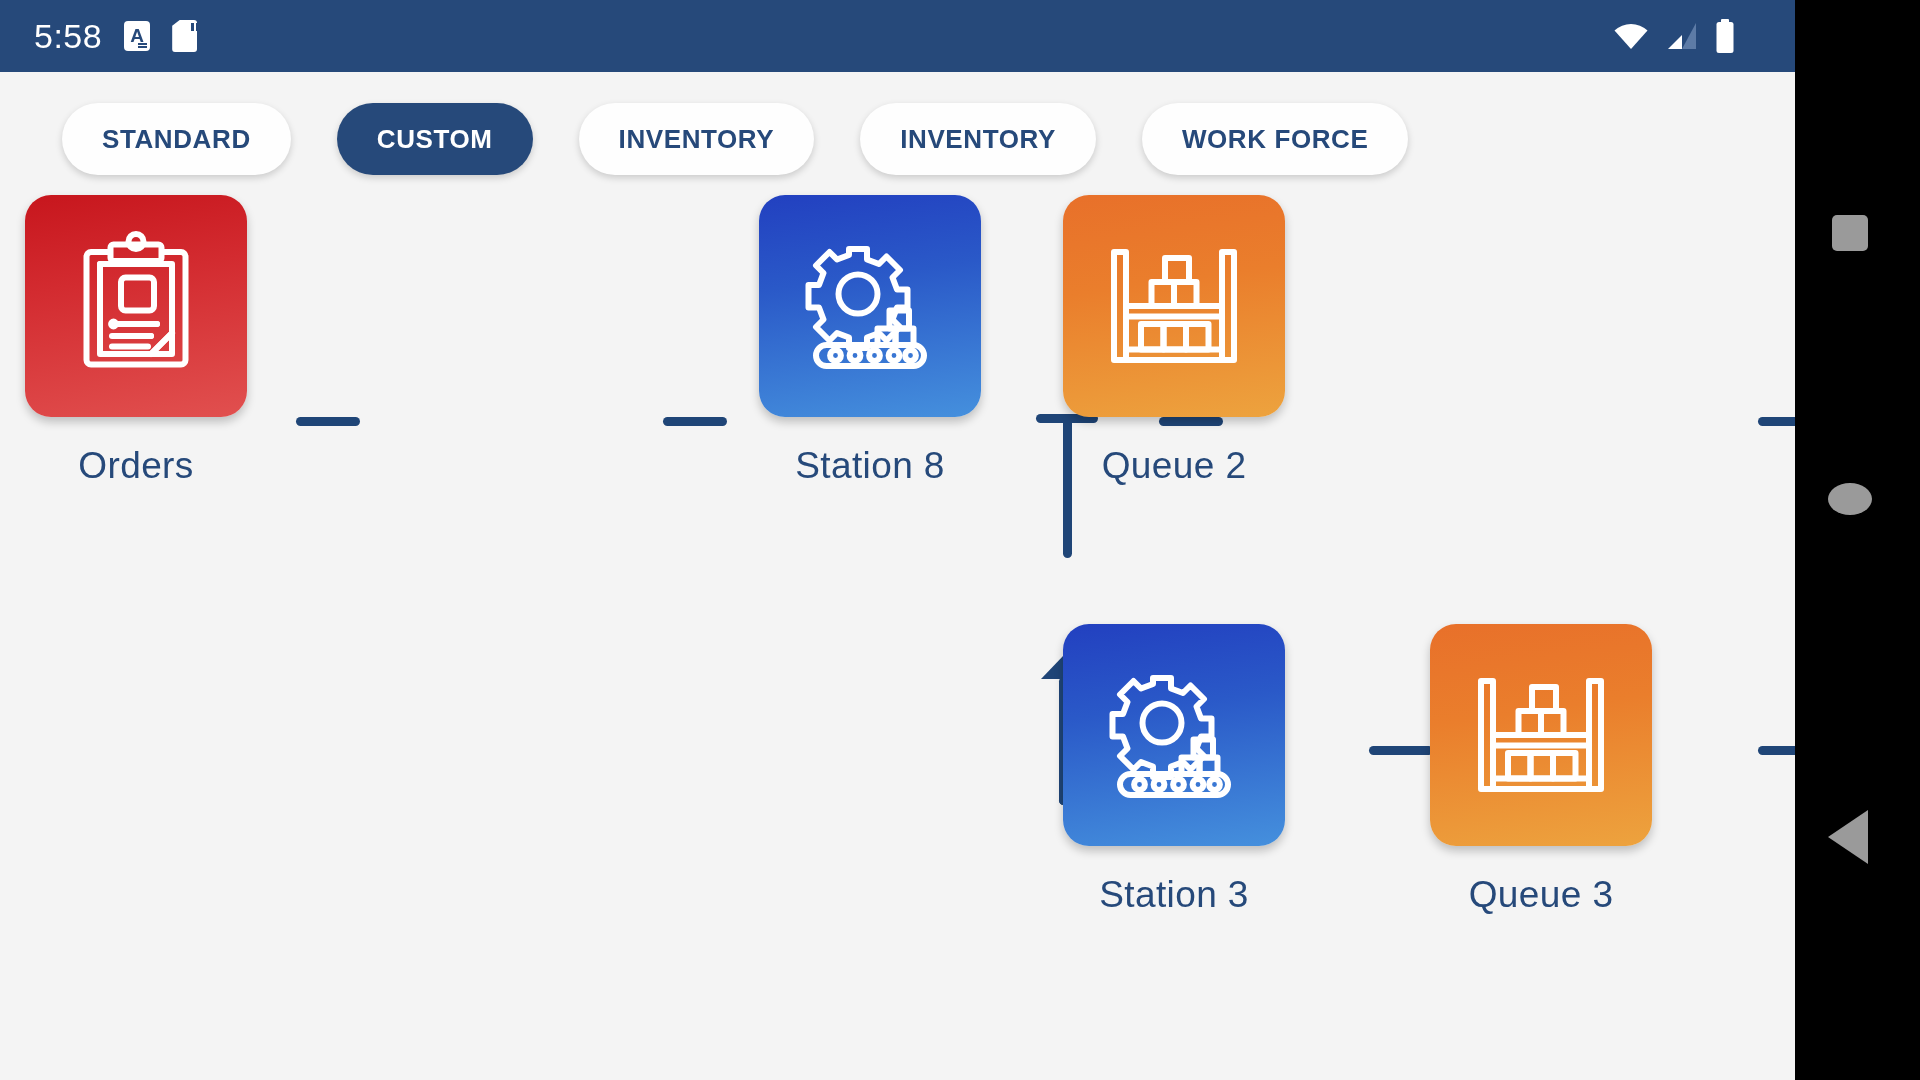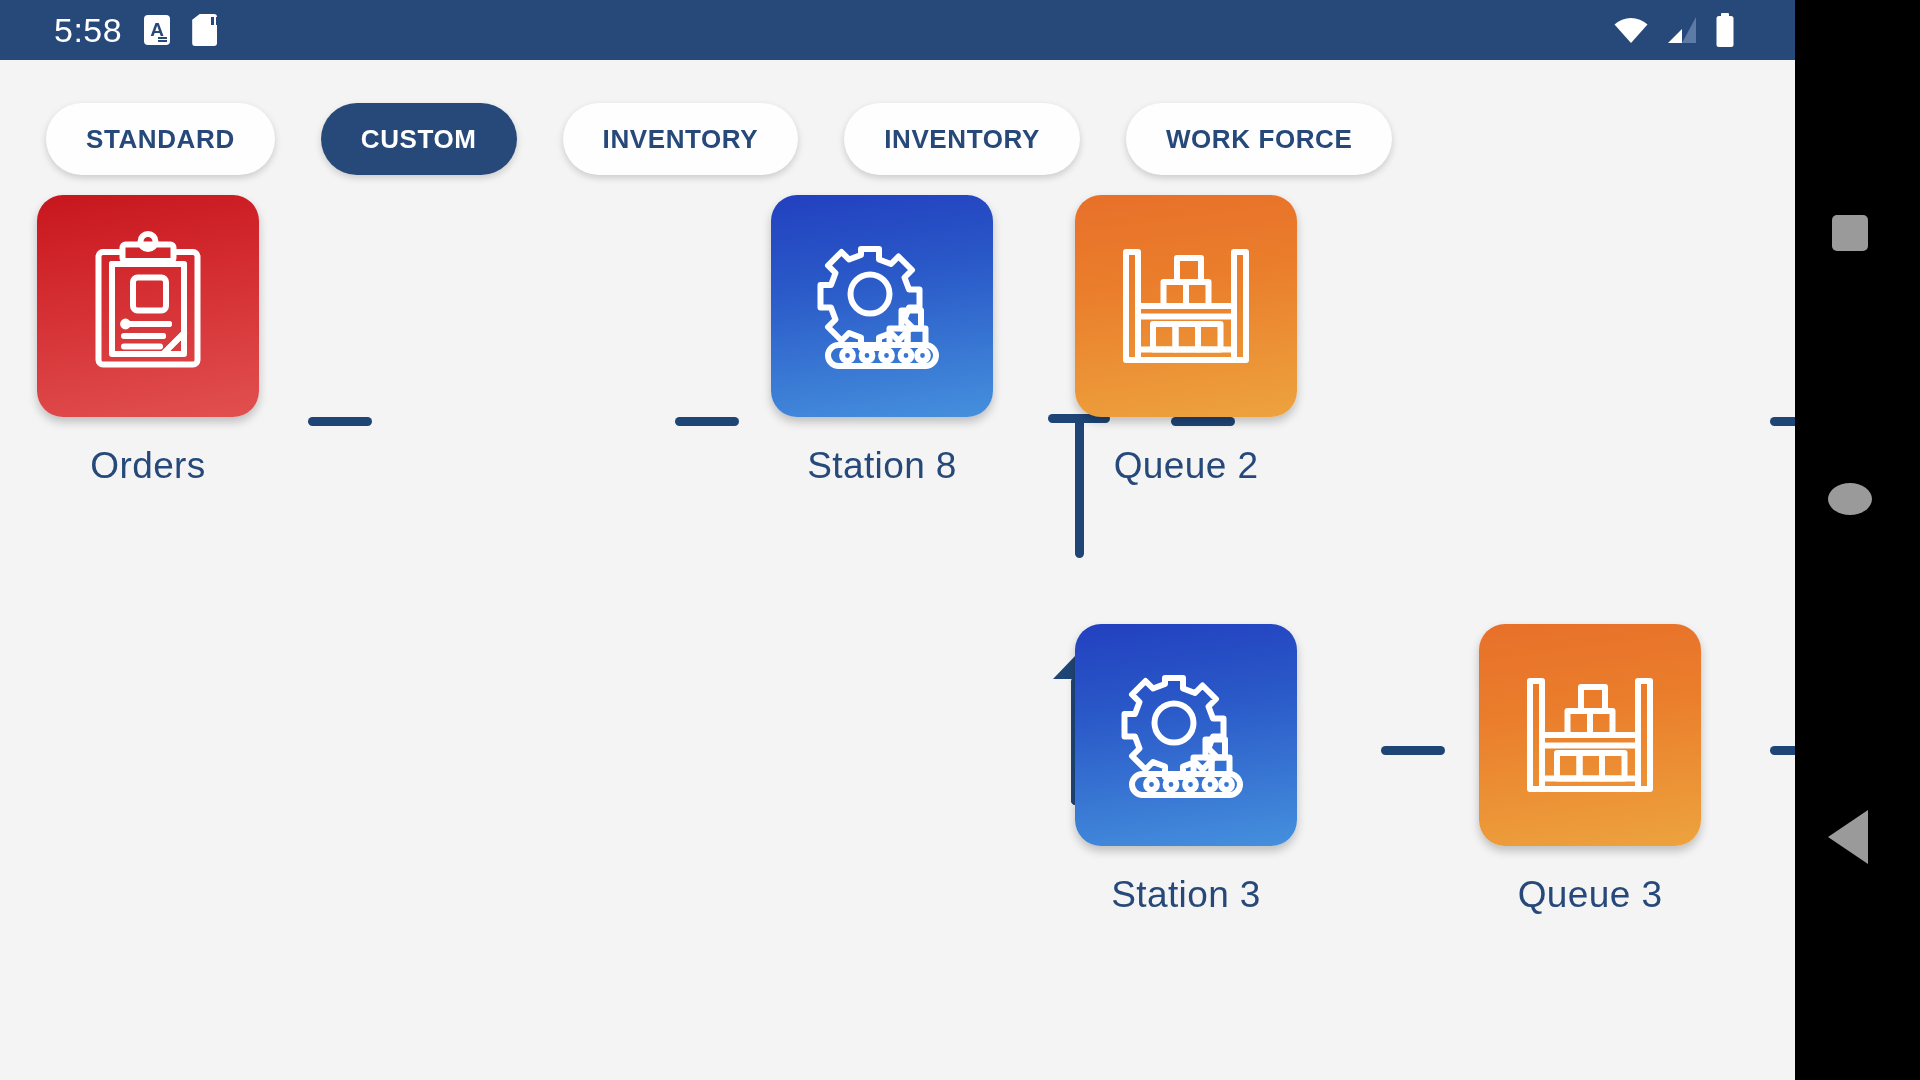--- a/index.html
+++ b/index.html
@@ -18,25 +18,25 @@
     height: 1080px;
     background: #f4f4f4;
     overflow: hidden;
   }
 
   
   .statusbar {
     position: absolute;
     top: 0; left: 0;
     width: 1795px;
-    height: 60px;
+    height: 72px;
     background: #26497a;
     display: flex;
     align-items: center;
-    padding: 0 22px 0 54px;
+    padding: 0 22px 0 34px;
   }
   .status-left { display: flex; align-items: center; gap: 22px; }
   .clock {
     color: #ffffff;
     font-size: 34px;
     font-weight: 400;
     letter-spacing: 0.5px;
     line-height: 1;
   }
   .status-right {
@@ -91,21 +91,21 @@
   
   .tabbar {
     position: absolute;
     top: 100px;
     left: 0;
     width: 1795px;
     height: 78px;
     display: flex;
     align-items: center;
     gap: 46px;
-    padding-left: 46px;
+    padding-left: 62px;
   }
   .tab {
     height: 72px;
     border-radius: 40px;
     display: flex;
     align-items: center;
     justify-content: center;
     padding: 0 40px;
     background: #fefefe;
     color: #26497a;
@@ -118,21 +118,21 @@
     user-select: none;
   }
   .tab.active {
     background: #26497a;
     color: #ffffff;
   }
 
   
   .canvas {
     position: absolute;
-    top: 178px; left: 12px;
+    top: 178px; left: 0;
     width: 1563px;
     height: 902px;
   }
 
   .node {
     position: absolute;
     width: 222px;
   }
   .node .card {
     width: 222px;
@@ -356,21 +356,21 @@
             <circle cx="40" cy="83" r="3.6"></circle>
             <circle cx="53" cy="83" r="3.6"></circle>
             <circle cx="66" cy="83" r="3.6"></circle>
             <circle cx="77" cy="83" r="3.6"></circle>
           </g>
         </svg>
       </div>
       <div class="label">Station 3</div>
     </div>
 
-    <div class="node" style="left:1430px; top:446px;margin-left:37px;">
+    <div class="node" style="left:1430px; top:446px;">
       <div class="card orange">
         <svg class="glyph" viewBox="0 0 100 100">
           <g fill="none" stroke="#ffffff" stroke-width="4" stroke-linejoin="round" stroke-linecap="round">
             <rect x="10" y="14" width="8" height="72"></rect>
             <rect x="82" y="14" width="8" height="72"></rect>
             <path d="M18 50 H82"></path>
             <path d="M18 57 H82"></path>
             <path d="M18 79 H82"></path>
             <path d="M18 86 H82"></path>
             <rect x="44" y="18" width="16" height="16"></rect>

